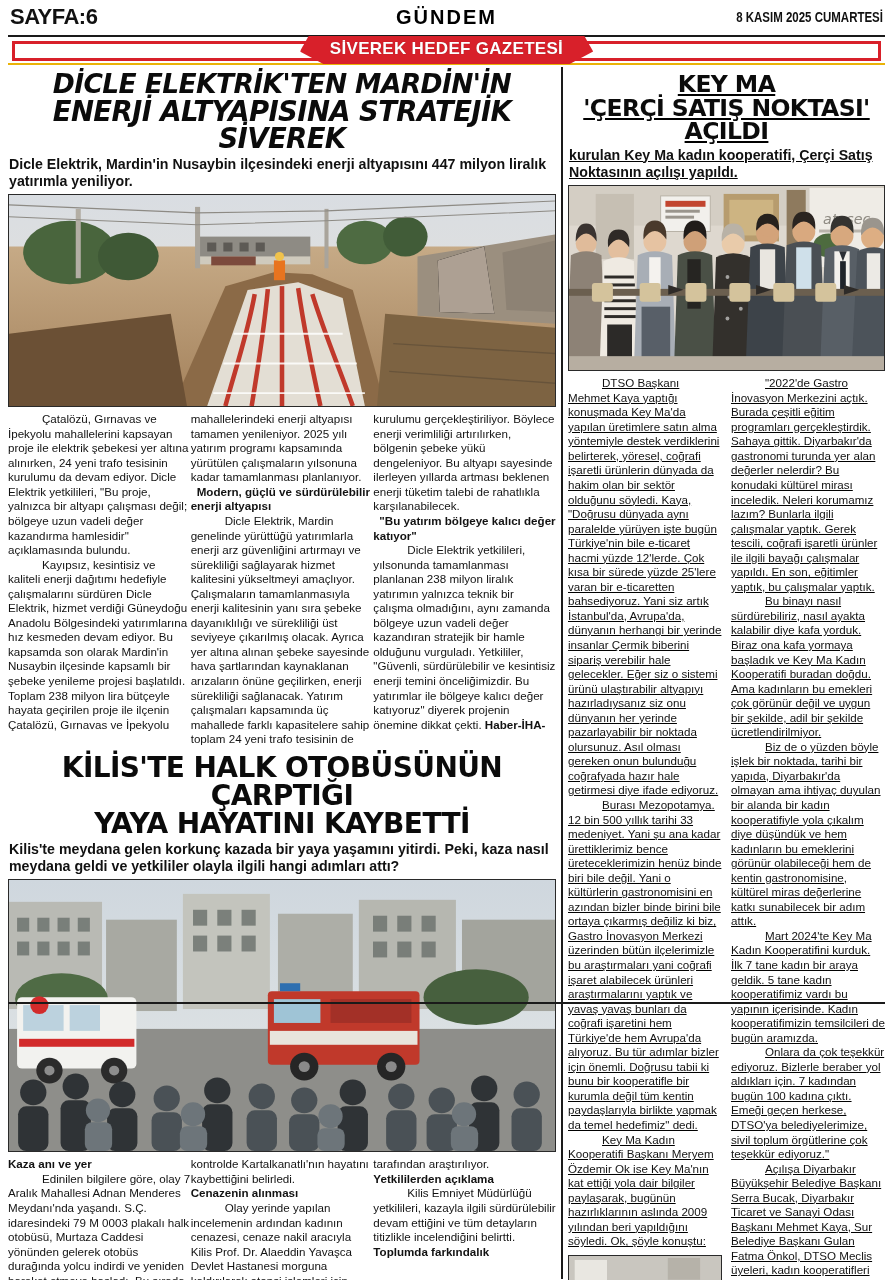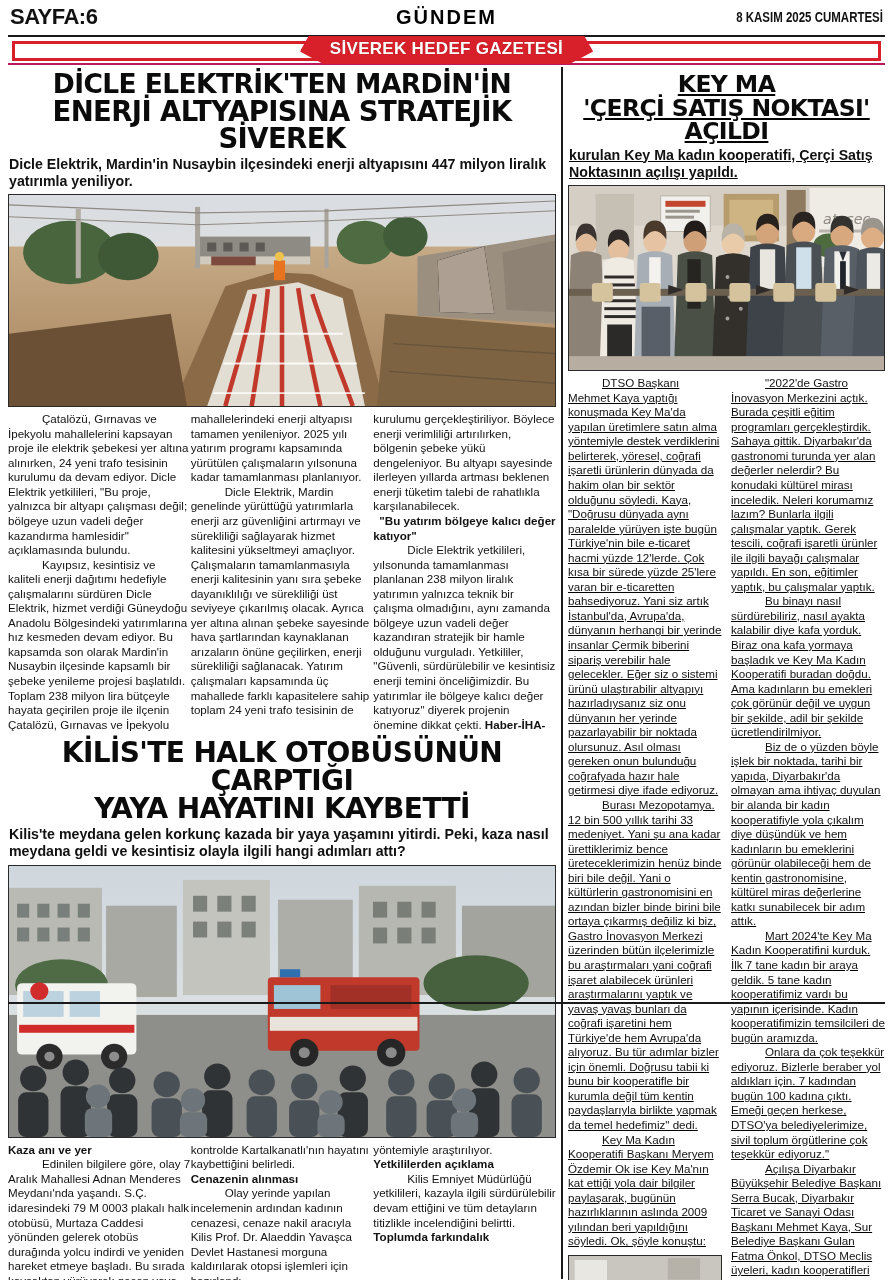--- a/index.html
+++ b/index.html
@@ -32,21 +32,21 @@
     transform: scaleX(0.82); transform-origin: right center;
     white-space: nowrap;
   }
 
   
   .banner-wrap {
     position: relative;
     height: 30px;
     margin: 1px 8px 0 8px;
     border-top: 2px solid #1a1a1a;
-    border-bottom: 2px solid #be185d;
+    border-bottom: 2px solid #eab308;
     background: #ffffff;
   }
   .banner-bar {
     position: absolute; top: 4px; left: 4px; right: 4px; height: 20px;
     border: 3px solid #d8202a;
     background: #fff;
   }
   .banner-plate {
     position: absolute; left: 50%; top: -1px; transform: translateX(-50%);
     background: #d8202a;
@@ -73,21 +73,21 @@
 
   
   .hl {
     text-align: center;
     font-weight: bold;
     color: #0b0b0b;
     line-height: 1.0;
     letter-spacing: -0.6px;
     font-family: "DejaVu Sans", sans-serif;
   }
-  .hl-main { font-size: 26.5px; padding: 4px 2px 0 2px; }
+  .hl-main { font-size: 26.5px; padding: 4px 2px 0 2px; font-style: italic; }
   .hl-main .l2 { font-size: 27.5px; }
   .hl-kilis { font-size: 28px; padding: 3px 0 0 0; }
   .hl-right { font-size: 23.5px; padding: 6px 0 0 0; }
 
   .deck {
     font-size: 14.2px; font-weight: bold; line-height: 1.22;
     color: #111; padding: 3px 1px 4px 1px;
     font-family: "Liberation Sans", sans-serif;
   }
 
@@ -210,36 +210,37 @@
           </svg>
         </div>
 
         <div class="cols3" style="margin-top:5px;">
           <div class="col">
             <p class="ind">Çatalözü, Gırnavas ve İpekyolu mahallelerini kapsayan proje ile elektrik şebekesi yer altına alınırken, 24 yeni trafo tesisinin kurulumu da devam ediyor. Dicle Elektrik yetkilileri, "Bu proje, yalnızca bir altyapı çalışması değil; bölgeye uzun vadeli değer kazandırma hamlesidir" açıklamasında bulundu.</p>
             <p class="ind">Kayıpsız, kesintisiz ve kaliteli enerji dağıtımı hedefiyle çalışmalarını sürdüren Dicle Elektrik, hizmet verdiği Güneydoğu Anadolu Bölgesindeki yatırımlarına hız kesmeden devam ediyor. Bu kapsamda son olarak Mardin'in Nusaybin ilçesinde kapsamlı bir şebeke yenileme projesi başlatıldı. Toplam 238 milyon lira bütçeyle hayata geçirilen proje ile ilçenin Çatalözü, Gırnavas ve İpekyolu</p>
           </div>
           <div class="col">
             <p>mahallelerindeki enerji altyapısı tamamen yenileniyor. 2025 yılı yatırım programı kapsamında yürütülen çalışmaların yılsonuna kadar tamamlanması planlanıyor.</p>
+            <p class="sub">Modern, güçlü ve sürdürülebilir enerji altyapısı</p>
             <p class="ind">Dicle Elektrik, Mardin genelinde yürüttüğü yatırımlarla enerji arz güvenliğini artırmayı ve sürekliliği sağlayarak hizmet kalitesini yükseltmeyi amaçlıyor. Çalışmaların tamamlanmasıyla enerji kalitesinin yanı sıra şebeke dayanıklılığı ve sürekliliği üst seviyeye çıkarılmış olacak. Ayrıca yer altına alınan şebeke sayesinde hava şartlarından kaynaklanan arızaların önüne geçilirken, enerji sürekliliği sağlanacak. Yatırım çalışmaları kapsamında üç mahallede farklı kapasitelere sahip toplam 24 yeni trafo tesisinin de</p>
           </div>
           <div class="col">
             <p>kurulumu gerçekleştiriliyor. Böylece enerji verimliliği artırılırken, bölgenin şebeke yükü dengeleniyor. Bu altyapı sayesinde ilerleyen yıllarda artması beklenen enerji tüketim talebi de rahatlıkla karşılanabilecek.</p>
             <p class="sub">"Bu yatırım bölgeye kalıcı değer katıyor"</p>
             <p class="ind"><span>Dicle Elektrik yetkilileri, yılsonunda tamamlanması planlanan 238 milyon liralık yatırımın yalnızca teknik bir çalışma olmadığını, aynı zamanda bölgeye uzun vadeli değer kazandıran stratejik bir hamle olduğunu vurguladı. Yetkililer, "Güvenli, sürdürülebilir ve kesintisiz enerji temini önceliğimizdir. Bu yatırımlar ile bölgeye kalıcı değer katıyoruz" diyerek projenin önemine dikkat çekti. </span><span class="b">Haber-İHA-</span></p>
           </div>
         </div>
       </div>
 
       <div style="margin-top:4px;">
         <div class="hl hl-kilis">
           <div>KİLİS'TE HALK OTOBÜSÜNÜN ÇARPTIĞI</div>
           <div>YAYA HAYATINI KAYBETTİ</div>
         </div>
-        <div class="deck">Kilis'te meydana gelen korkunç kazada bir yaya yaşamını yitirdi. Peki, kaza nasıl meydana geldi ve kesintisiz olayla ilgili hangi adımları attı?</div>
+        <div class="deck">Kilis'te meydana gelen korkunç kazada bir yaya yaşamını yitirdi. Peki, kaza nasıl meydana geldi ve yetkililer olayla ilgili hangi adımları attı?</div>
 
         <div class="photo" style="height:273px;">
           <svg viewBox="0 0 540 273" preserveAspectRatio="none" aria-hidden="true">
             <defs>
               <linearGradient id="skyK" x1="0" y1="0" x2="0" y2="1">
                 <stop offset="0%" stop-color="#cfd7de"></stop>
                   <stop offset="100%" stop-color="#e4e7e6"></stop>
               </linearGradient>
             </defs>
             <rect width="540" height="273" fill="url(#skyK)"></rect>
@@ -347,21 +348,21 @@
             <p class="ind">Edinilen bilgilere göre, olay 7 Aralık Mahallesi Adnan Menderes Meydanı'nda yaşandı. S.Ç. idaresindeki 79 M 0003 plakalı halk otobüsü, Murtaza Caddesi yönünden gelerek otobüs durağında yolcu indirdi ve yeniden hareket etmeye başladı. Bu sırada kavşaktan yürüyerek geçen yaya Fatma Kartalkanatlı'ya çarptı.</p>
 
           </div>
           <div class="col">
             <p>kontrolde Kartalkanatlı'nın hayatını kaybettiğini belirledi.</p>
             <p class="sub0">Cenazenin alınması</p>
             <p class="ind">Olay yerinde yapılan incelemenin ardından kadının cenazesi, cenaze nakil aracıyla Kilis Prof. Dr. Alaeddin Yavaşca Devlet Hastanesi morguna kaldırılarak otopsi işlemleri için hazırlandı.</p>
 
           </div>
           <div class="col">
-            <p>yöntemiyle araştırılıyor.</p>
+            <p>tarafından araştırılıyor.</p>
             <p class="sub0">Yetkililerden açıklama</p>
             <p class="ind">Kilis Emniyet Müdürlüğü yetkilileri, kazayla ilgili sürdürülebilir devam ettiğini ve tüm detayların titizlikle incelendiğini belirtti.</p>
             <p class="sub0">Toplumda farkındalık</p>
 
           </div>
         </div>
       </div>
     </div>
 
     <div class="vdivider"></div>

